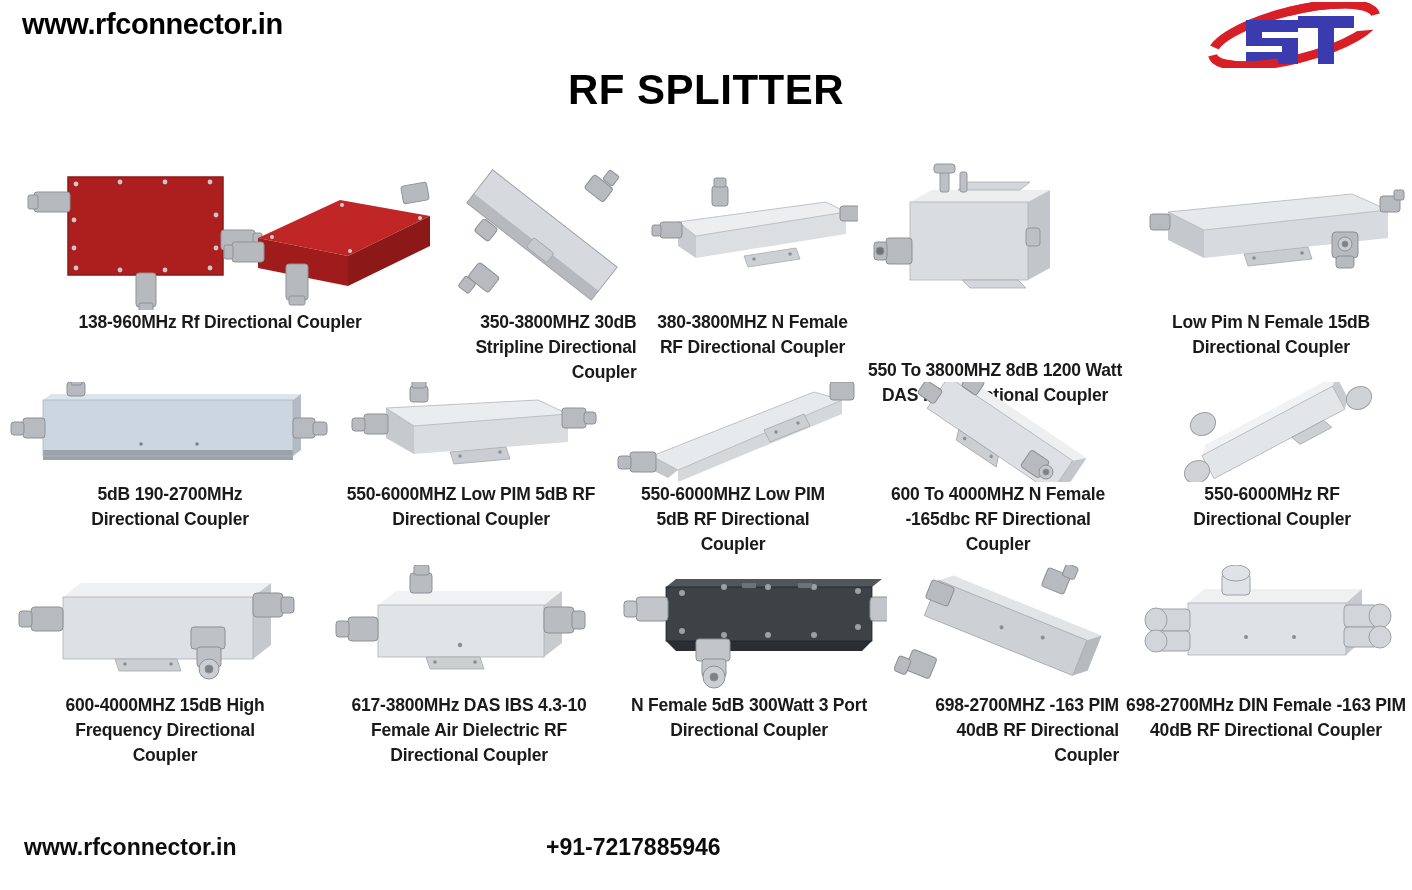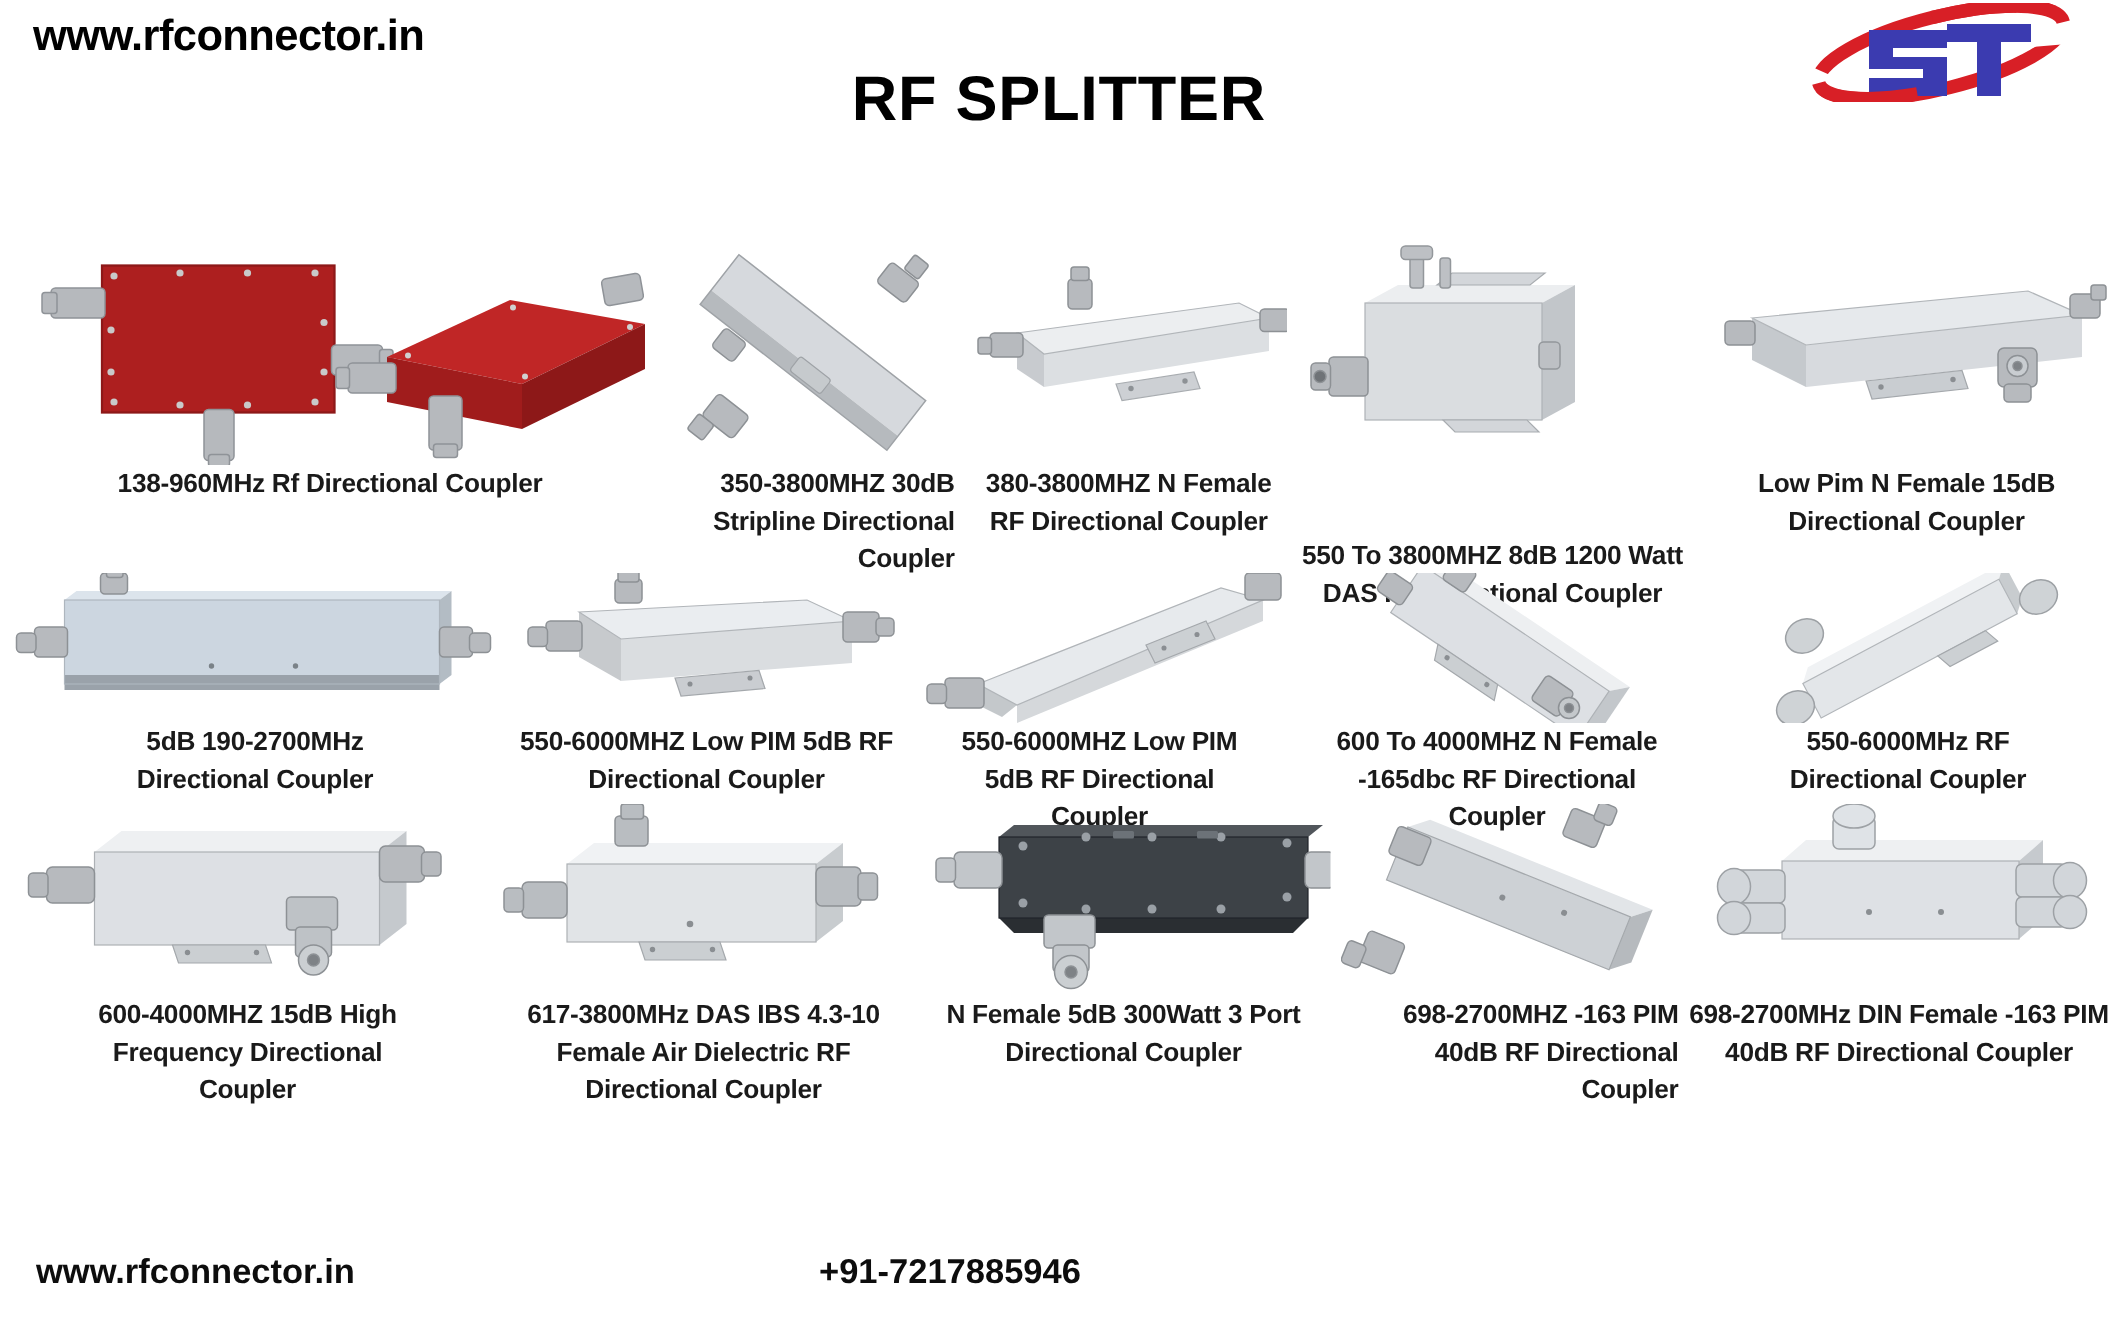--- a/index.html
+++ b/index.html
@@ -28,21 +28,21 @@
     top: 8px;
     font-size: 29px;
     font-weight: bold;
     color: #000;
     letter-spacing: -0.4px;
     white-space: nowrap;
   }
   #page-title {
     position: absolute;
     left: 0;
-    top: 42px;
+    top: 66px;
     width: 1412px;
     text-align: center;
     font-size: 42px;
     font-weight: bold;
     color: #000;
     letter-spacing: 0.5px;
   }
   #brand-logo {
     position: absolute;
     right: 18px;
@@ -61,21 +61,21 @@
   }
   .prow {
     position: absolute;
     left: 0;
     width: 1412px;
     display: flex;
     align-items: flex-start;
   }
   #row-1 { top: 0px;   height: 232px; }
   #row-2 { top: 222px; height: 172px; }
-  #row-3 { top: 376px; height: 230px; }
+  #row-3 { top: 405px; height: 230px; }
 
   .pcard {
     position: relative;
     display: flex;
     flex-direction: column;
     align-items: center;
   }
   .pimg-wrap {
     position: relative;
     display: flex;

